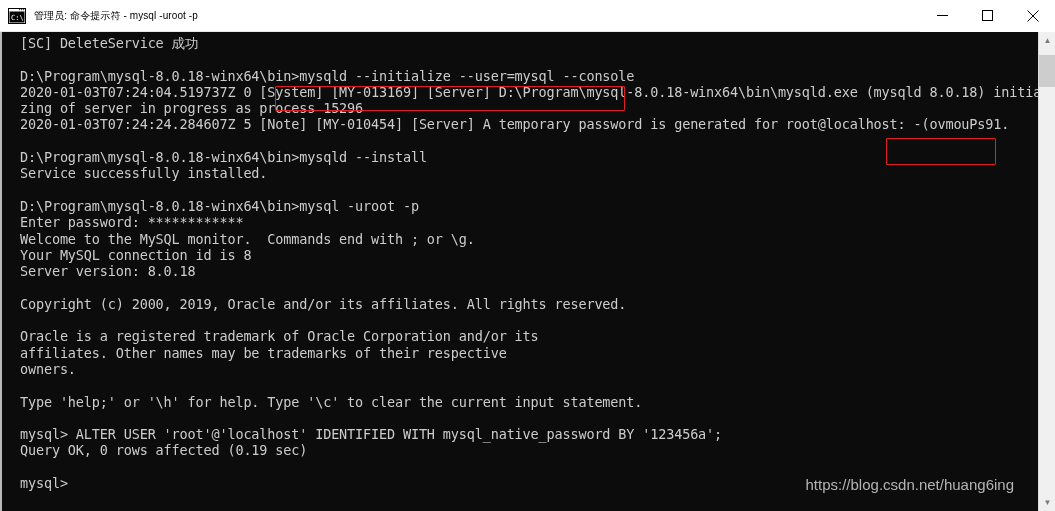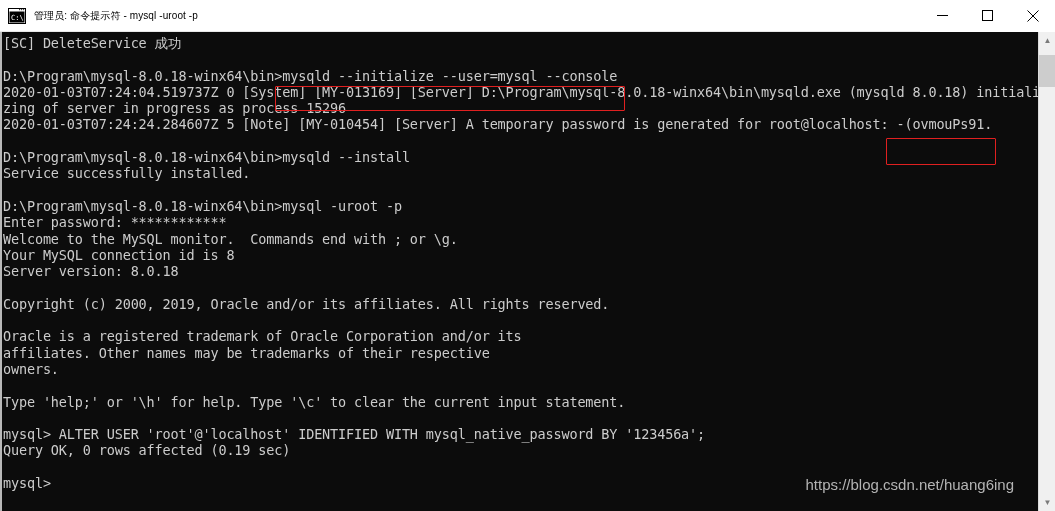--- a/index.html
+++ b/index.html
@@ -65,21 +65,21 @@
     overflow: hidden;
     padding-top: 3px;
   }
   .lines {
     font-family: "DejaVu Sans Mono", "Liberation Mono", monospace;
     font-size: 13.5px;
     line-height: 16.3px;
     color: #cccccc;
     white-space: pre;
     letter-spacing: -0.15px;
-    padding-left: 1px;
+    padding-left: 18px;
   }
   .line { height: 16.3px; }
   .line.blank { color: transparent; }
 
   
   .hl-box {
     position: absolute;
     border: 1.5px solid #e02020;
     pointer-events: none;
     border-radius: 1px;

